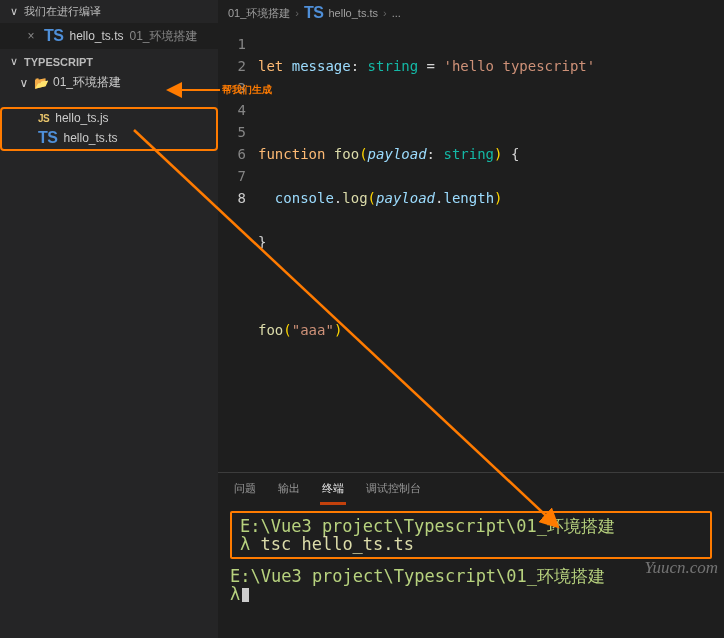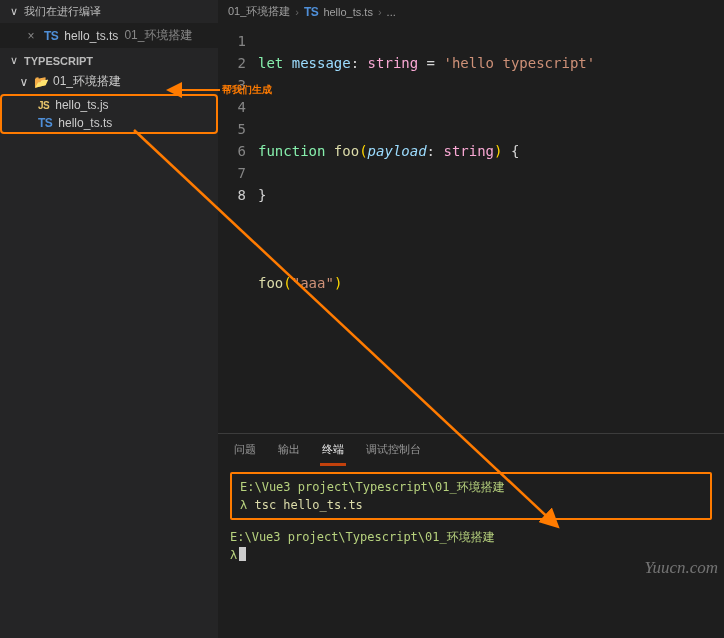--- a/index.html
+++ b/index.html
@@ -31,21 +31,21 @@
   .chevron { display:inline-block; width:12px; text-align:center; color:#ccc; }
   .tab-file {
     padding: 4px 8px 4px 24px;
     display: flex;
     align-items: center;
     gap: 6px;
     background: #1e1e1e;
     font-size: 12px;
   }
   .close-x { color:#888; width:14px; text-align:center; }
-  .ts-icon { color:#4f8fd8; font-weight:bold; font-size:12px; letter-spacing:-0.5px; }
+  .ts-icon { color:#4f8fd8; font-weight:bold; font-size:16px; letter-spacing:-0.5px; }
   .js-icon { color:#e8c46b; font-weight:bold; font-size:10px; letter-spacing:-0.5px; }
   .folder-icon { color:#c09553; font-size:12px; }
   .explorer-item {
     padding: 2px 8px 2px 18px;
     display: flex;
     align-items: center;
     gap: 4px;
     font-size: 12px;
     color: #cccccc;
   }
@@ -53,21 +53,21 @@
     padding: 2px 8px 2px 36px;
     display: flex;
     align-items: center;
     gap: 6px;
     font-size: 12px;
     color: #cccccc;
   }
   .file-highlight-box {
     outline: 2px solid #ff7b00;
     border-radius: 2px;
-    margin: 4px 2px;
+    margin: 16px 2px;
   }
   .main {
     flex: 1;
     display: flex;
     flex-direction: column;
     position: relative;
   }
   .breadcrumb {
     padding: 4px 10px;
     font-size: 11px;
@@ -83,48 +83,48 @@
     padding: 6px 0;
     background: #1e1e1e;
     flex: 1;
     font-family: 'Consolas', monospace;
     font-size: 14px;
     line-height: 22px;
   }
   .gutter { width: 40px; text-align: right; color: #858585; padding-right: 12px; }
   .gutter .active { color: #cccccc; }
   .code { flex: 1; white-space: pre; }
-  .kw { color: #86efac; }
-  .type { color: #f9a8d4; }
+  .kw { color: #fdba74; }
+  .type { color: #14b8a6; }
   .fn { color: #dcdcaa; }
   .var { color: #9cdcfe; }
   .str { color: #ce9178; }
   .comment { color: #6a9955; font-style: italic; }
   .paren { color: #ffd700; }
   .plain { color: #d4d4d4; }
   .panel {
-    height: 205px;
+    height: 166px;
     background: #1e1e1e;
     border-top: 1px solid #3c3c3c;
     display: flex;
     flex-direction: column;
   }
   .panel-tabs {
     display: flex;
     gap: 18px;
     padding: 6px 14px 0;
     font-size: 11px;
     color: #999;
   }
   .panel-tab { padding: 2px 2px 6px; cursor: pointer; }
   .panel-tab.active { color: #e7e7e7; border-bottom: 3px solid #c2410c; }
   .terminal-body {
     padding: 6px 12px 8px;
     font-family: 'Consolas', monospace;
-    font-size: 12px;
+    font-size: 17px;
     line-height: 18px;
     color: #b7d27e;
   }
   .term-block1 {
     border: 2px solid #ff7b00;
     border-radius: 2px;
     padding: 4px 8px;
     margin-bottom: 8px;
   }
   .term-prompt { color: #b7d27e; }
@@ -209,20 +209,21 @@
       <div>4</div>
       <div>5</div>
       <div>6</div>
       <div>7</div>
       <div class="active">8</div>
     </div>
     <div class="code">
 <div><span class="kw">let</span><span class="var"> message</span><span class="plain">: </span><span class="type">string</span><span class="plain"> = </span><span class="str">'hello typescript'</span></div>
 <div>&nbsp;</div>
 <div><span class="kw">function</span><span class="fn"> foo</span><span class="paren">(</span><span class="var" style="font-style:italic">payload</span><span class="plain">: </span><span class="type">string</span><span class="paren">)</span><span class="plain"> {</span></div>
+<div><span class="var">  console</span><span class="plain">.</span><span class="fn">log</span><span class="paren">(</span><span class="var" style="font-style:italic">payload</span><span class="plain">.</span><span class="var">length</span><span class="paren">)</span></div>
 <div><span class="plain">}</span></div>
 <div>&nbsp;</div>
 <div><span class="fn">foo</span><span class="paren">(</span><span class="str">"aaa"</span><span class="paren">)</span></div>
     </div>
   </div>
 
   <div class="panel">
     <div class="panel-tabs">
       <div class="panel-tab">问题</div>
       <div class="panel-tab">输出</div>

